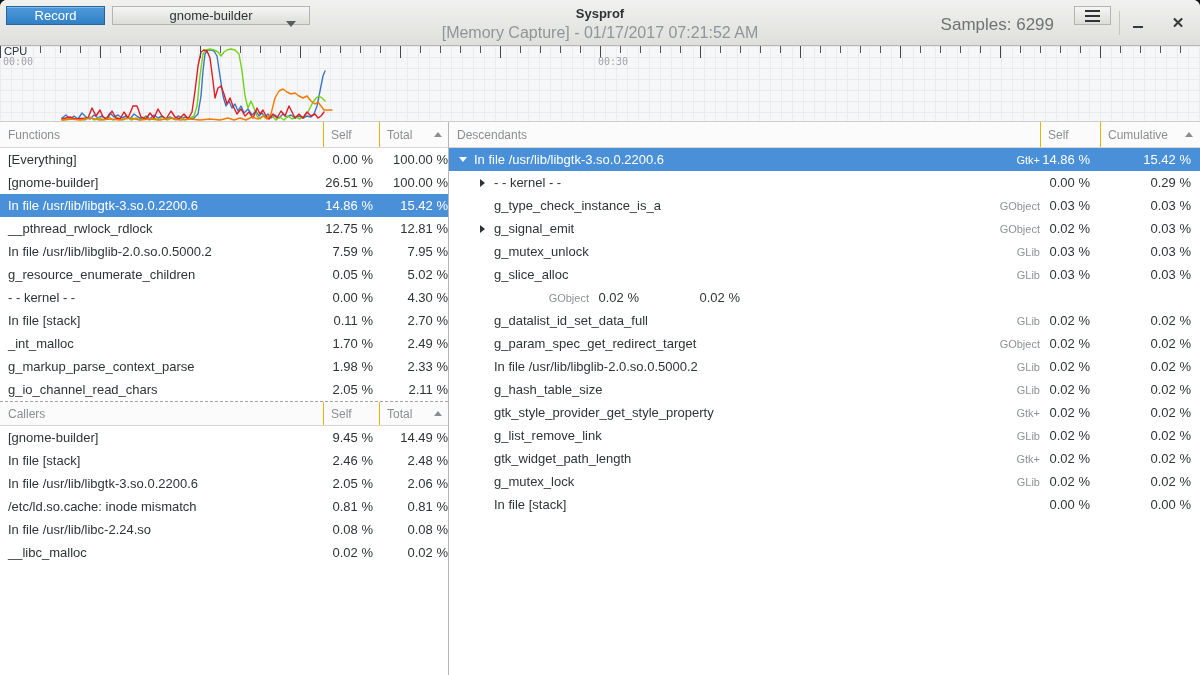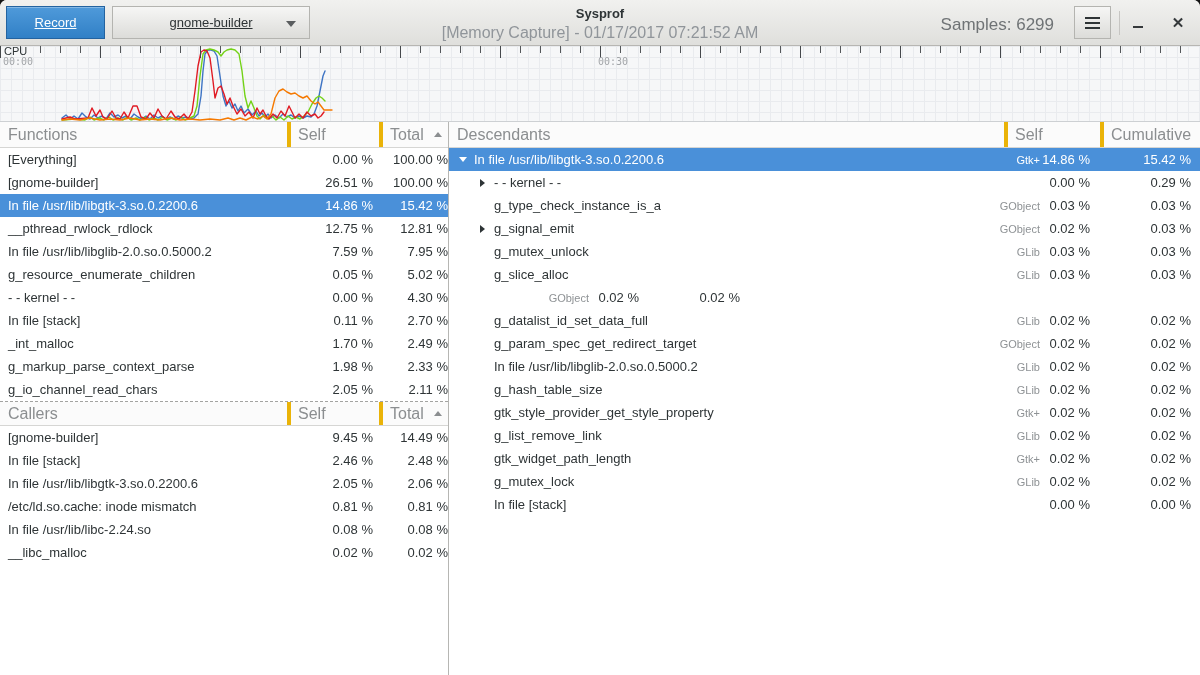--- a/index.html
+++ b/index.html
@@ -5,22 +5,22 @@
   * { box-sizing: border-box; }
   html,body { margin:0; padding:0; background:#141414; }
   body { width:1200px; height:675px; font-family:"Liberation Sans", sans-serif; }
   .window { position:relative; width:1200px; height:675px; background:#fff;
             border-radius:7px 7px 0 0; overflow:hidden; }
 
   
   .headerbar { position:absolute; top:0; left:0; right:0; height:46px;
                background:linear-gradient(to bottom,#f1f1ef,#dfdfdc);
                border-bottom:1px solid #b7b6b2; }
-  .btn { position:absolute; top:6px; height:33px; border-radius:0; font-size:13px;
-         display:flex; align-items:center; justify-content:center; cursor:default;text-decoration:underline; }
+  .btn { position:absolute; top:6px; height:19px; border-radius:0; font-size:13px;
+         display:flex; align-items:center; justify-content:center; cursor:default; }
   .record-btn { left:6px; width:99px; color:#fff;
                 background:linear-gradient(to bottom,#4f9ada,#3180c6);
                 border:1px solid #2363a0; box-shadow:inset 0 1px rgba(255,255,255,.3); }
   .process-btn { left:112px; width:198px; color:#2e3436;
                  background:linear-gradient(to bottom,#f6f6f5,#dcdcd9);
                  border:1px solid #b4b4b0; }
   .caret-down { position:absolute; right:13px; top:14px; width:0; height:0;
                 border-left:5px solid transparent; border-right:5px solid transparent;
                 border-top:6px solid #5a5d5f; }
   .titles { position:absolute; left:320px; right:320px; top:6px; text-align:center; }
@@ -57,25 +57,25 @@
   .t0 { left:3px; } .t30 { left:598px; }
   .cpu-area svg { position:absolute; left:0; top:0; width:1200px; height:75px; }
 
   
   .main { position:absolute; top:122px; bottom:0; left:0; right:0; display:flex; }
   .left-pane { width:448px; background:#fff; }
   .pane-divider { width:1px; background:#b6b6b3; }
   .right-pane { width:751px; background:#fff; }
 
   .thead { display:flex; height:26px; background:#fbfbfb; border-bottom:1px solid #d6d6d4;
-           font-size:16px; color:#8b8e90;gap:36px; }
+           font-size:12px; color:#8b8e90; }
   .thead.short { height:24px; }
   .th { display:flex; align-items:center; padding:0 7px; }
   .th.name { flex:1; padding-left:8px; }
-  .th.colsep { border-left:4px solid #eab308;text-align:center; }
+  .th.colsep { border-left:1px solid #eab308;text-align:center; }
   .arrow-up { width:0; height:0; border-left:4px solid transparent; border-right:4px solid transparent;
               border-bottom:5px solid #8b8e90; margin-left:auto; }
   .th .lbl { margin-right:10px; }
 
   .trow { display:flex; height:23px; align-items:center; font-size:13px; color:#2e3436;
           background:#fff; }
   .trow.selected { background:#4a90d9; color:#fff; }
   .trow.selected .tag { color:#fff; }
   .cell { overflow:hidden; white-space:nowrap; }
   .cell.name { flex:1; padding-left:8px; }

